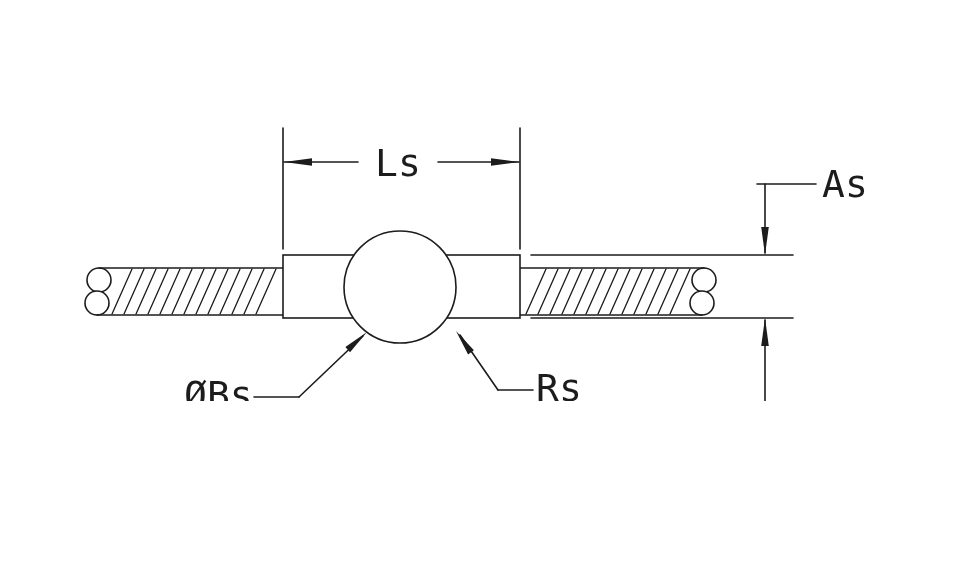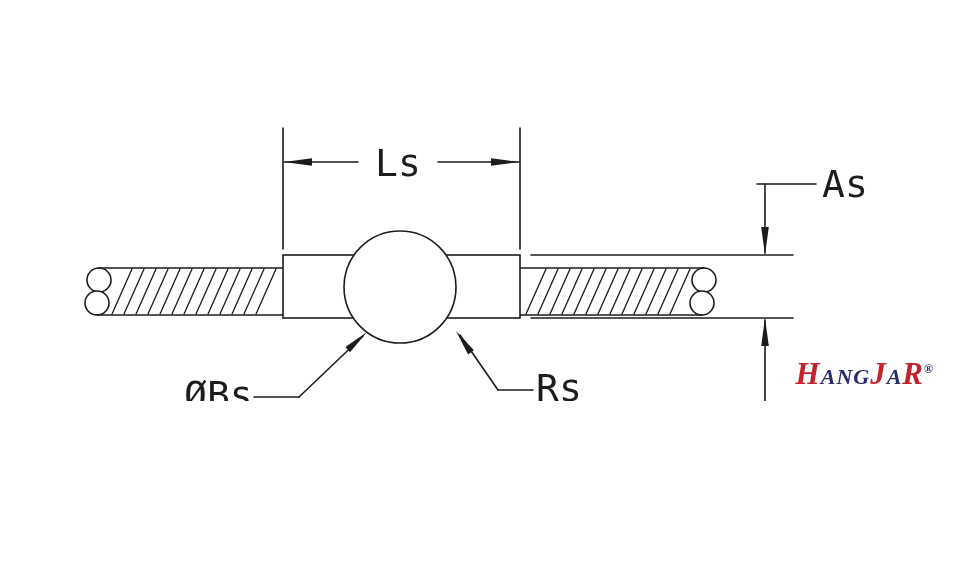--- a/index.html
+++ b/index.html
@@ -131,16 +131,13 @@
 
     <g>
       <line x1="533" y1="390" x2="498" y2="390"></line>
       <line x1="498" y1="390" x2="460" y2="335"></line>
       <polygon class="arrow" points="456,331 473.9,350.2 468.1,354.4"></polygon>
       <text class="dim" x="536" y="401">Rs</text>
     </g>
   </svg>
 
   
-  <div class="logo">
-    <span class="red">H</span><span class="navy">ang</span><span class="red">J</span><span class="navy">a</span><span class="red">R</span><span class="navy reg">®</span>
-  </div>
 </div>
 
 </body></html>

